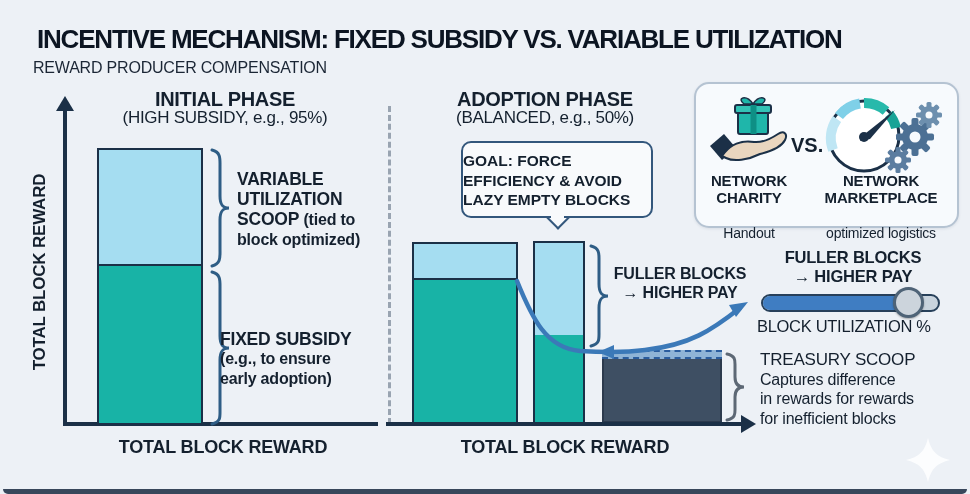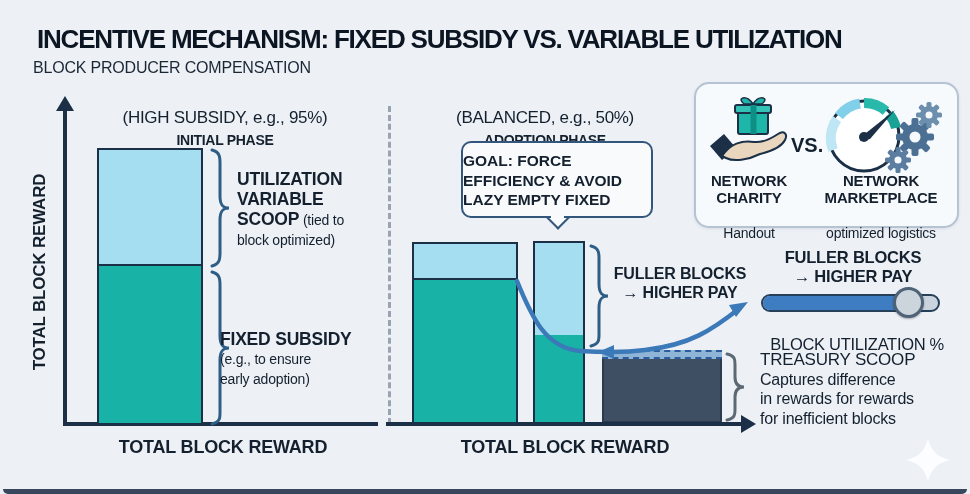--- a/index.html
+++ b/index.html
@@ -17,28 +17,28 @@
   .subtitle { left:33px; top:59px; font-size:16px; color:#1b2635; letter-spacing:-0.2px; }
 
   
   .ylabel { left:-92px; top:262px; width:264px; text-align:center; transform:rotate(-90deg);
             font-weight:bold; font-size:17px; letter-spacing:-0.2px; }
   .yaxis { left:63px; top:110px; width:3.5px; height:314px; background:#1b3047; }
   .yarrow { left:56px; top:96px; width:0; height:0;
             border-left:9.5px solid transparent; border-right:9.5px solid transparent;
             border-bottom:15px solid #1b3047; }
   .xaxis-l { left:63px; top:422px; width:315px; height:3.5px; background:#1b3047; }
-  .phase-t { font-size:14px; font-weight:bold; letter-spacing:-0.3px;margin-top:44px; }
+  .phase-t { font-size:20px; font-weight:bold; letter-spacing:-0.3px; }
   .phase-d { font-size:17px; letter-spacing:-0.3px; }
   .bar { box-sizing:border-box; border:2.5px solid #1b3047; display:flex; flex-direction:column; }
   .seg-blue { background:#a5ddf1; }
   .seg-teal { background:#18b3a6; flex:1; }
   .seg-div { border-bottom:2.5px solid #1b3047; }
   .lbl { font-size:17.5px; line-height:20px; letter-spacing:-0.2px; }
-  .lbl .rg { font-weight:normal; font-size:14px; }
+  .lbl .rg { font-weight:bold; font-size:16px; }
   .axis-cap { font-size:18px; font-weight:bold; letter-spacing:-0.2px; }
 
   .divider { left:388px; top:106px; height:318px; border-left:3px dashed #99a4b1; }
 
   
   .bubble { left:461px; top:141px; width:192px; height:77px; background:#f8fafc;
             border:2.5px solid #33577c; border-radius:10px; z-index:2; box-sizing:border-box;
             font-size:15.5px; font-weight:bold; line-height:19.5px; text-align:left; padding-top:8px; }
   .bubble-tail { left:549px; top:208px; width:16px; height:16px; background:#f8fafc;
             border-right:2.5px solid #33577c; border-bottom:2.5px solid #33577c;
@@ -68,51 +68,51 @@
   .pnl-cap { font-weight:normal; font-size:14px; margin-top:19px; }
 
   
   .fuller-r { left:768px; top:248px; width:170px; text-align:center; font-weight:bold;
               font-size:16.5px; line-height:19px; letter-spacing:-0.2px; }
   .track { left:761px; top:294px; width:179px; height:18px; border:2.5px solid #27405a;
            border-radius:10px; background:#c9d4de; box-sizing:border-box; overflow:hidden; }
   .fill { height:100%; background:#3f7dc2; }
   .knob { left:893px; top:287px; width:31px; height:31px; border-radius:50%; background:#ccd4dc;
           border:3px solid #4e6377; box-sizing:border-box; box-shadow:0 1px 2px rgba(0,0,0,.3); z-index:2; }
-  .slider-cap { left:757px; top:335px; width:187px; text-align:right; font-size:16.5px; letter-spacing:-0.3px; }
+  .slider-cap { left:757px; top:317px; width:187px; text-align:left; font-size:16.5px; letter-spacing:-0.3px; }
 
   .bottom-strip { left:3px; right:3px; bottom:0; height:5px; background:#38475b; border-radius:0 0 6px 6px; }
 </style>
 </head>
 <body>
 
 <div id="root">
 
   <div class="abs title nowrap">INCENTIVE MECHANISM: FIXED SUBSIDY VS. VARIABLE UTILIZATION</div>
-  <div class="abs subtitle">BLOCK PRODUCER COMPENSATION</div>
+  <div class="abs subtitle">REWARD PRODUCER COMPENSATION</div>
 
   <div class="abs ylabel nowrap">TOTAL BLOCK REWARD</div>
   <div class="abs yaxis"></div>
   <div class="abs yarrow"></div>
   <div class="abs xaxis-l"></div>
 
   <div class="abs phase-t center" style="left:90px;top:88px;width:270px;">INITIAL PHASE</div>
   <div class="abs phase-d center" style="left:90px;top:108px;width:270px;">(HIGH SUBSIDY, e.g., 95%)</div>
 
   <div class="abs bar" style="left:97px;top:148px;width:106px;height:277px;">
     <div class="seg-blue seg-div" style="height:114px;"></div>
     <div class="seg-teal"></div>
   </div>
 
   <svg class="abs" style="left:209px;top:147px;" width="24" height="122">
     <path d="M3,3 C12,5 11,12 11,20 L11,49 C11,57 13,61 20,61 C13,61 11,65 11,73 L11,102 C11,110 12,117 3,119" fill="none" stroke="#2e5d85" stroke-width="3" stroke-linecap="round"></path>
   </svg>
   <div class="abs lbl bold" style="left:237px;top:169px;">
+    <div>VARIABLE</div>
     <div>UTILIZATION</div>
-    <div>VARIABLE</div>
     <div><span>SCOOP</span><span class="rg"> (tied to</span></div>
     <div class="rg">block optimized)</div>
   </div>
 
   <svg class="abs" style="left:209px;top:269px;" width="24" height="158">
     <path d="M3,3 C12,5 11,12 11,20 L11,67 C11,75 13,79 20,79 C13,79 11,83 11,91 L11,140 C11,148 12,153 3,155" fill="none" stroke="#2e5d85" stroke-width="3" stroke-linecap="round"></path>
   </svg>
   <div class="abs lbl bold" style="left:220px;top:329px;">
     <div>FIXED SUBSIDY</div>
     <div class="rg">(e.g., to ensure</div>
@@ -123,21 +123,21 @@
 
   <div class="abs divider"></div>
 
   <div class="abs phase-t center" style="left:410px;top:88px;width:270px;">ADOPTION PHASE</div>
   <div class="abs phase-d center" style="left:410px;top:108px;width:270px;">(BALANCED, e.g., 50%)</div>
 
   <div class="abs bubble-tail"></div>
   <div class="abs bubble">
     <div>GOAL: FORCE</div>
     <div>EFFICIENCY &amp; AVOID</div>
-    <div>LAZY EMPTY FIXED</div>
+    <div>LAZY EMPTY BLOCKS</div>
   </div>
   <div class="abs tail-patch"></div>
 
   <div class="abs bar" style="left:412px;top:242px;width:106px;height:183px;">
     <div class="seg-blue seg-div" style="height:34px;"></div>
     <div class="seg-teal"></div>
   </div>
 
   <div class="abs bar" style="left:533px;top:241px;width:52px;height:184px;">
     <div class="seg-blue" style="height:92px;"></div>

